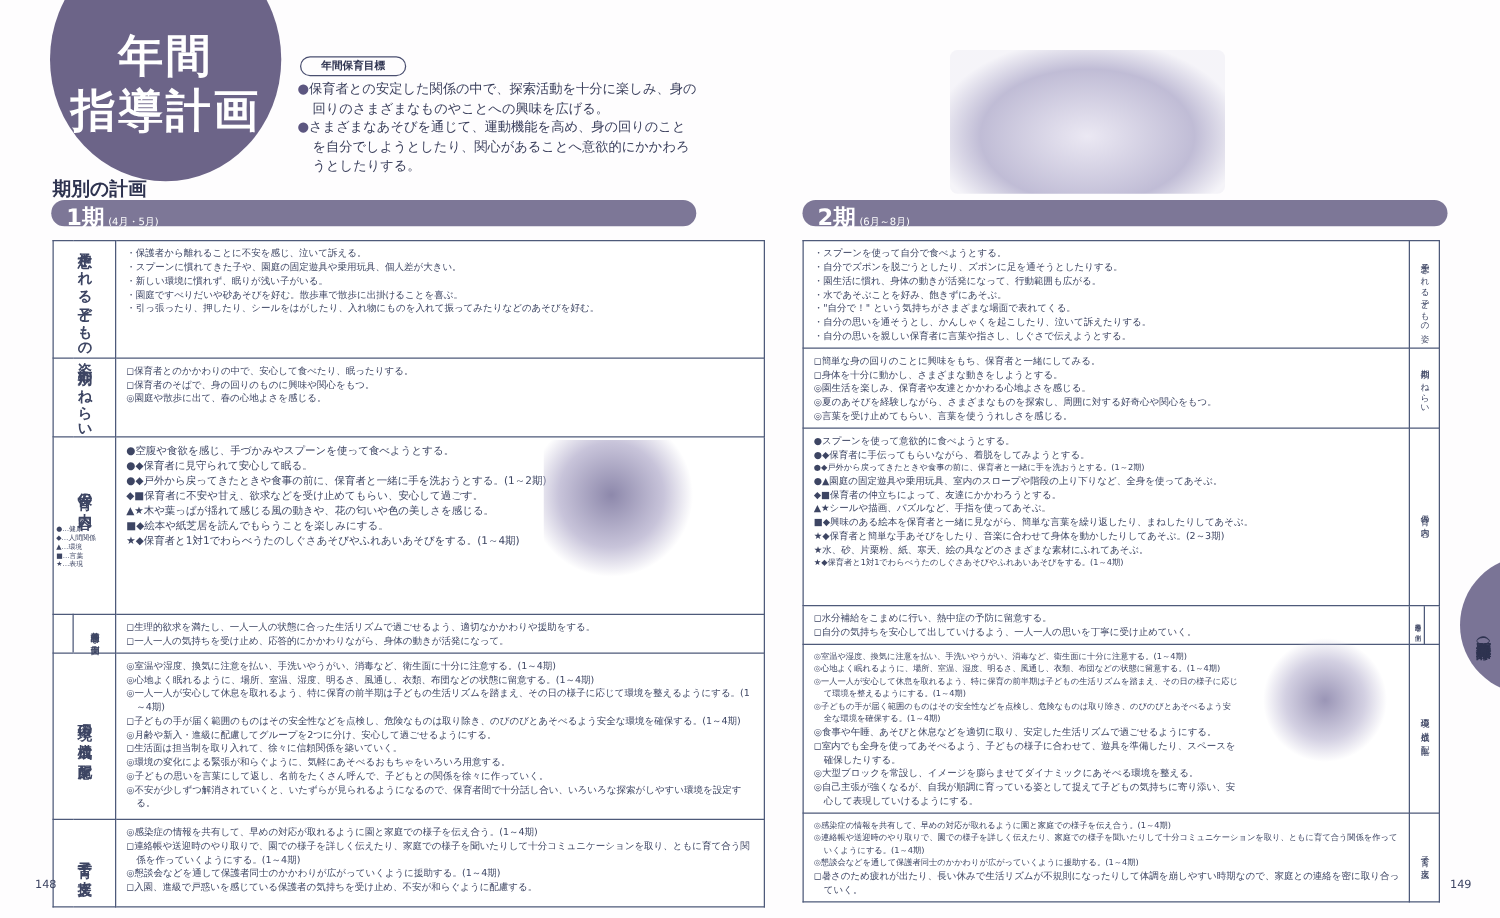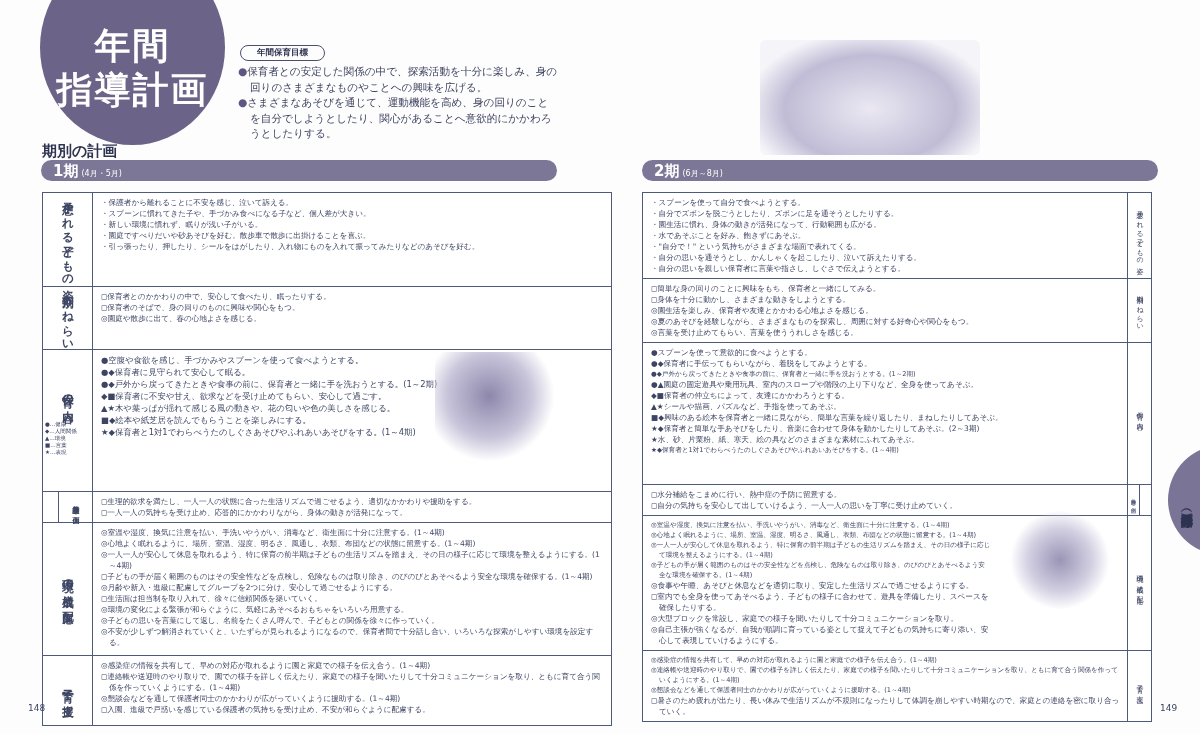--- a/index.html
+++ b/index.html
@@ -21,21 +21,21 @@
   }
   .goal { font-size: 10.6px; line-height: 15.5px; padding-left: 12px; text-indent: -12px; color: #3a3f5c; }
   .goal::before { content: "●"; color: #5c5680; margin-right: 0; }
 
   .section-label { position: absolute; left: 42px; top: 142px; font-size: 15px; font-weight: bold; color: #2e3350; }
 
   .period-bar {
     position: absolute; height: 21px; border-radius: 11px; background: #7d7797;
     color: #fff; display: flex; align-items: baseline; padding-left: 12px; padding-top: 2px;
   }
-  .period-bar .num { font-size: 15px; font-weight: bold; }
+  .period-bar .num { font-size: 18px; font-weight: bold; }
   .period-bar .range { font-size: 8px; margin-left: 3px; }
   .p1 { left: 41px; top: 160px; width: 516px; }
   .p2 { left: 642px; top: 160px; width: 516px; }
 
   table.plan { position: absolute; border-collapse: collapse; table-layout: fixed; background: #fff; }
   table.plan td { border: 1px solid #4e5a7a; vertical-align: top; }
   .left-table { left: 42px; top: 192px; width: 570px; }
   .right-table { left: 642px; top: 192px; width: 510px; }
 
   td.head { text-align: center; vertical-align: middle !important; color: #3d4563; font-weight: bold; }
@@ -99,21 +99,21 @@
   <colgroup>
       <col style="width:16px">
       <col style="width:34px">
       <col>
     </colgroup>
   <tbody>
       <tr style="height:84px">
     <td class="head" colspan="2"><span class="vert">予想される子どもの姿</span></td>
     <td class="content">
       <div class="line">・保護者から離れることに不安を感じ、泣いて訴える。</div>
-      <div class="line">・スプーンに慣れてきた子や、手づかみ食べになる子など、個人差が大きい。</div>
+      <div class="line">・スプーンに慣れてきた子や、園庭の固定遊具や乗用玩具、個人差が大きい。</div>
       <div class="line">・新しい環境に慣れず、眠りが浅い子がいる。</div>
       <div class="line">・園庭ですべりだいや砂あそびを好む。散歩車で散歩に出掛けることを喜ぶ。</div>
       <div class="line">・引っ張ったり、押したり、シールをはがしたり、入れ物にものを入れて振ってみたりなどのあそびを好む。</div>
     </td>
   </tr>
   <tr style="height:63px">
     <td class="head" colspan="2"><span class="vert">期別のねらい</span></td>
     <td class="content">
       <div class="line">◻保育者とのかかわりの中で、安心して食べたり、眠ったりする。</div>
       <div class="line">◻保育者のそばで、身の回りのものに興味や関心をもつ。</div>
@@ -230,21 +230,21 @@
     <td style="border-left:none"></td>
   </tr>
   <tr style="height:133px">
     <td class="content">
       <div class="line sm indent">◎室温や湿度、換気に注意を払い、手洗いやうがい、消毒など、衛生面に十分に注意する。(1～4期)</div>
       <div class="line sm indent">◎心地よく眠れるように、場所、室温、湿度、明るさ、風通し、衣類、布団などの状態に留意する。(1～4期)</div>
       <div class="line sm indent" style="padding-right:130px">◎一人一人が安心して休息を取れるよう、特に保育の前半期は子どもの生活リズムを踏まえ、その日の様子に応じて環境を整えるようにする。(1～4期)</div>
       <div class="line sm indent" style="padding-right:130px">◎子どもの手が届く範囲のものはその安全性などを点検し、危険なものは取り除き、のびのびとあそべるよう安全な環境を確保する。(1～4期)</div>
       <div class="line indent" style="padding-right:130px">◎食事や午睡、あそびと休息などを適切に取り、安定した生活リズムで過ごせるようにする。</div>
       <div class="line indent" style="padding-right:130px">◻室内でも全身を使ってあそべるよう、子どもの様子に合わせて、遊具を準備したり、スペースを確保したりする。</div>
-      <div class="line indent" style="padding-right:130px">◎大型ブロックを常設し、家庭での様子を聞いたりして十分コミュニケーションを取り。</div>
+      <div class="line indent" style="padding-right:130px">◎大型ブロックを常設し、イメージを膨らませてダイナミックにあそべる環境を整える。</div>
       <div class="line indent" style="padding-right:130px">◎自己主張が強くなるが、自我が順調に育っている姿として捉えて子どもの気持ちに寄り添い、安心して表現していけるようにする。</div>
     </td>
     <td class="head" colspan="2"><span class="vert">環境の構成と配慮</span></td>
   </tr>
   <tr style="height:70px">
     <td class="content">
       <div class="line sm indent">◎感染症の情報を共有して、早めの対応が取れるように園と家庭での様子を伝え合う。(1～4期)</div>
       <div class="line sm indent">◎連絡帳や送迎時のやり取りで、園での様子を詳しく伝えたり、家庭での様子を聞いたりして十分コミュニケーションを取り、ともに育て合う関係を作っていくようにする。(1～4期)</div>
       <div class="line sm indent">◎懇談会などを通して保護者同士のかかわりが広がっていくように援助する。(1～4期)</div>
       <div class="line indent">◻暑さのため疲れが出たり、長い休みで生活リズムが不規則になったりして体調を崩しやすい時期なので、家庭との連絡を密に取り合っていく。</div>

